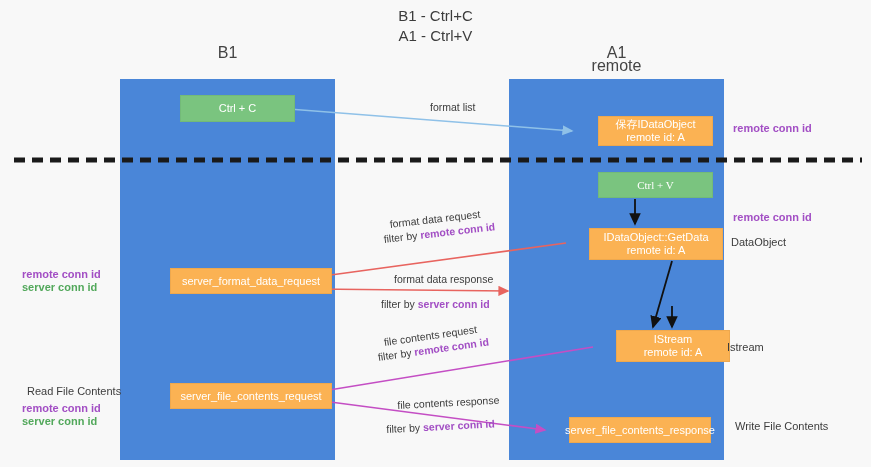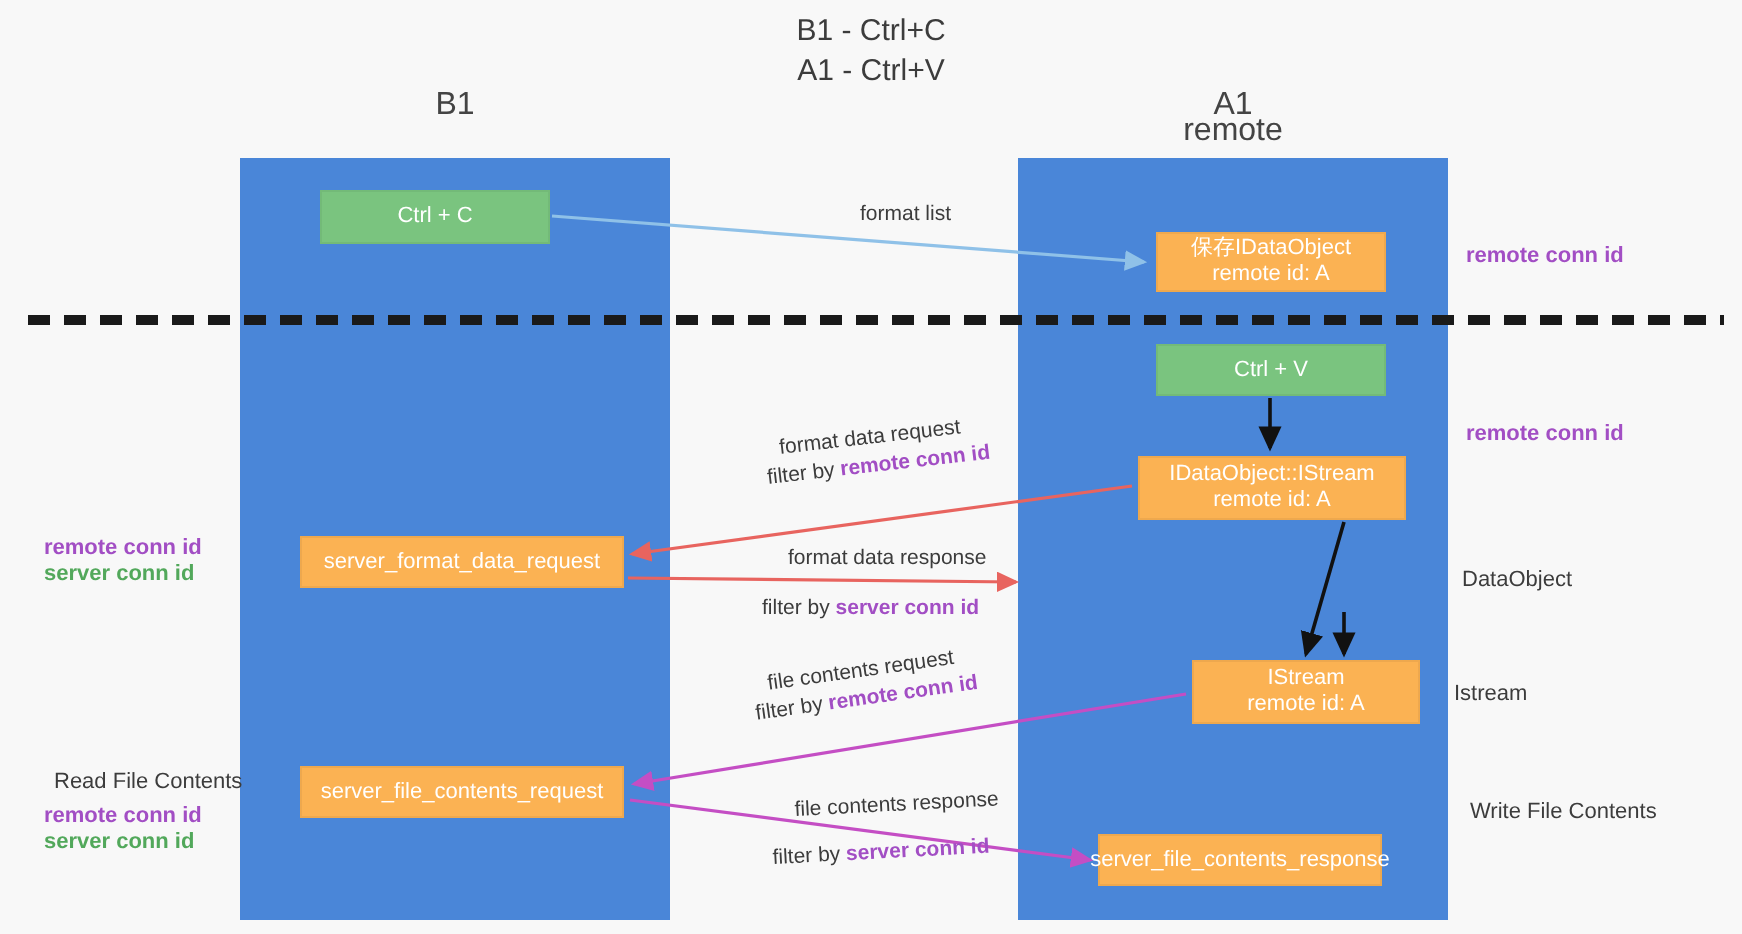--- a/index.html
+++ b/index.html
@@ -43,28 +43,29 @@
   #title span { display:block; }
 
   .node {
     position:absolute;
     display:flex; flex-direction:column;
     align-items:center; justify-content:center;
     color:#ffffff;
     font-size:11px; line-height:13px;
     text-align:center;
     border:1px solid rgba(0,0,0,0.05);
+    margin-left:20px;
   }
   .node.green { background:#7ac47f; }
   .node.orange { background:#fbb253; }
   .node .l2 { display:block; }
 
   #n-ctrlc { left:160px; top:95px; width:115px; height:27px; }
   #n-save  { left:578px; top:116px; width:115px; height:30px; }
-  #n-ctrlv { left:578px; top:172px; width:115px; height:26px; }
+  #n-ctrlv { left:578px; top:172px; width:115px; height:26px;font-family:Liberation Serif, serif; }
   #n-getdata { left:569px; top:228px; width:134px; height:32px; }
   #n-sfdresp { left:512px; top:278px; width:156px; height:26px; }
   #n-istream { left:596px; top:330px; width:114px; height:32px; }
   #n-sfdreq { left:150px; top:268px; width:162px; height:26px; }
   #n-sfcreq { left:150px; top:383px; width:162px; height:26px; }
   #n-sfcresp { left:549px; top:417px; width:142px; height:26px; }
 
   .lbl {
     position:absolute;
     font-size:11px;
@@ -73,23 +74,23 @@
     white-space:nowrap;
   }
   .lbl.purple { color:#a24ec4; font-weight:bold; }
   .lbl.green  { color:#52a85b; font-weight:bold; }
 
   .flowlbl { position:absolute; font-size:10.5px; line-height:13px; color:#3c3c3c; white-space:nowrap; }
   .flowlbl b.purple { color:#a24ec4; }
 
   #side-remote1 { left:733px; top:122px; }
   #side-remote2 { left:733px; top:211px; }
-  #side-dataobject { left:731px; top:236px;margin-top:48px; }
+  #side-dataobject { left:731px; top:236px; }
   #side-istream { left:727px; top:341px; }
-  #side-writefc { left:735px; top:400px; }
+  #side-writefc { left:735px; top:420px; }
 
   #left-rc1 { left:22px; top:268px; }
   #left-sc1 { left:22px; top:281px; }
   #left-read { left:27px; top:385px; }
   #left-rc2 { left:22px; top:402px; }
   #left-sc2 { left:22px; top:415px; }
 </style>
 </head>
 <body>
 
@@ -153,21 +154,21 @@
   <div id="n-save" class="node orange">
     <span>保存IDataObject</span>
     <span class="l2">remote id: A</span>
   </div>
 
   <div id="n-ctrlv" class="node green">
     <span>Ctrl + V</span>
   </div>
 
   <div id="n-getdata" class="node orange">
-    <span>IDataObject::IStream</span>
+    <span>IDataObject::GetData</span>
     <span class="l2">remote id: A</span>
   </div>
 
 
   <div id="n-istream" class="node orange">
     <span>IStream</span>
     <span class="l2">remote id: A</span>
   </div>
 
   <div id="n-sfdreq" class="node orange">

